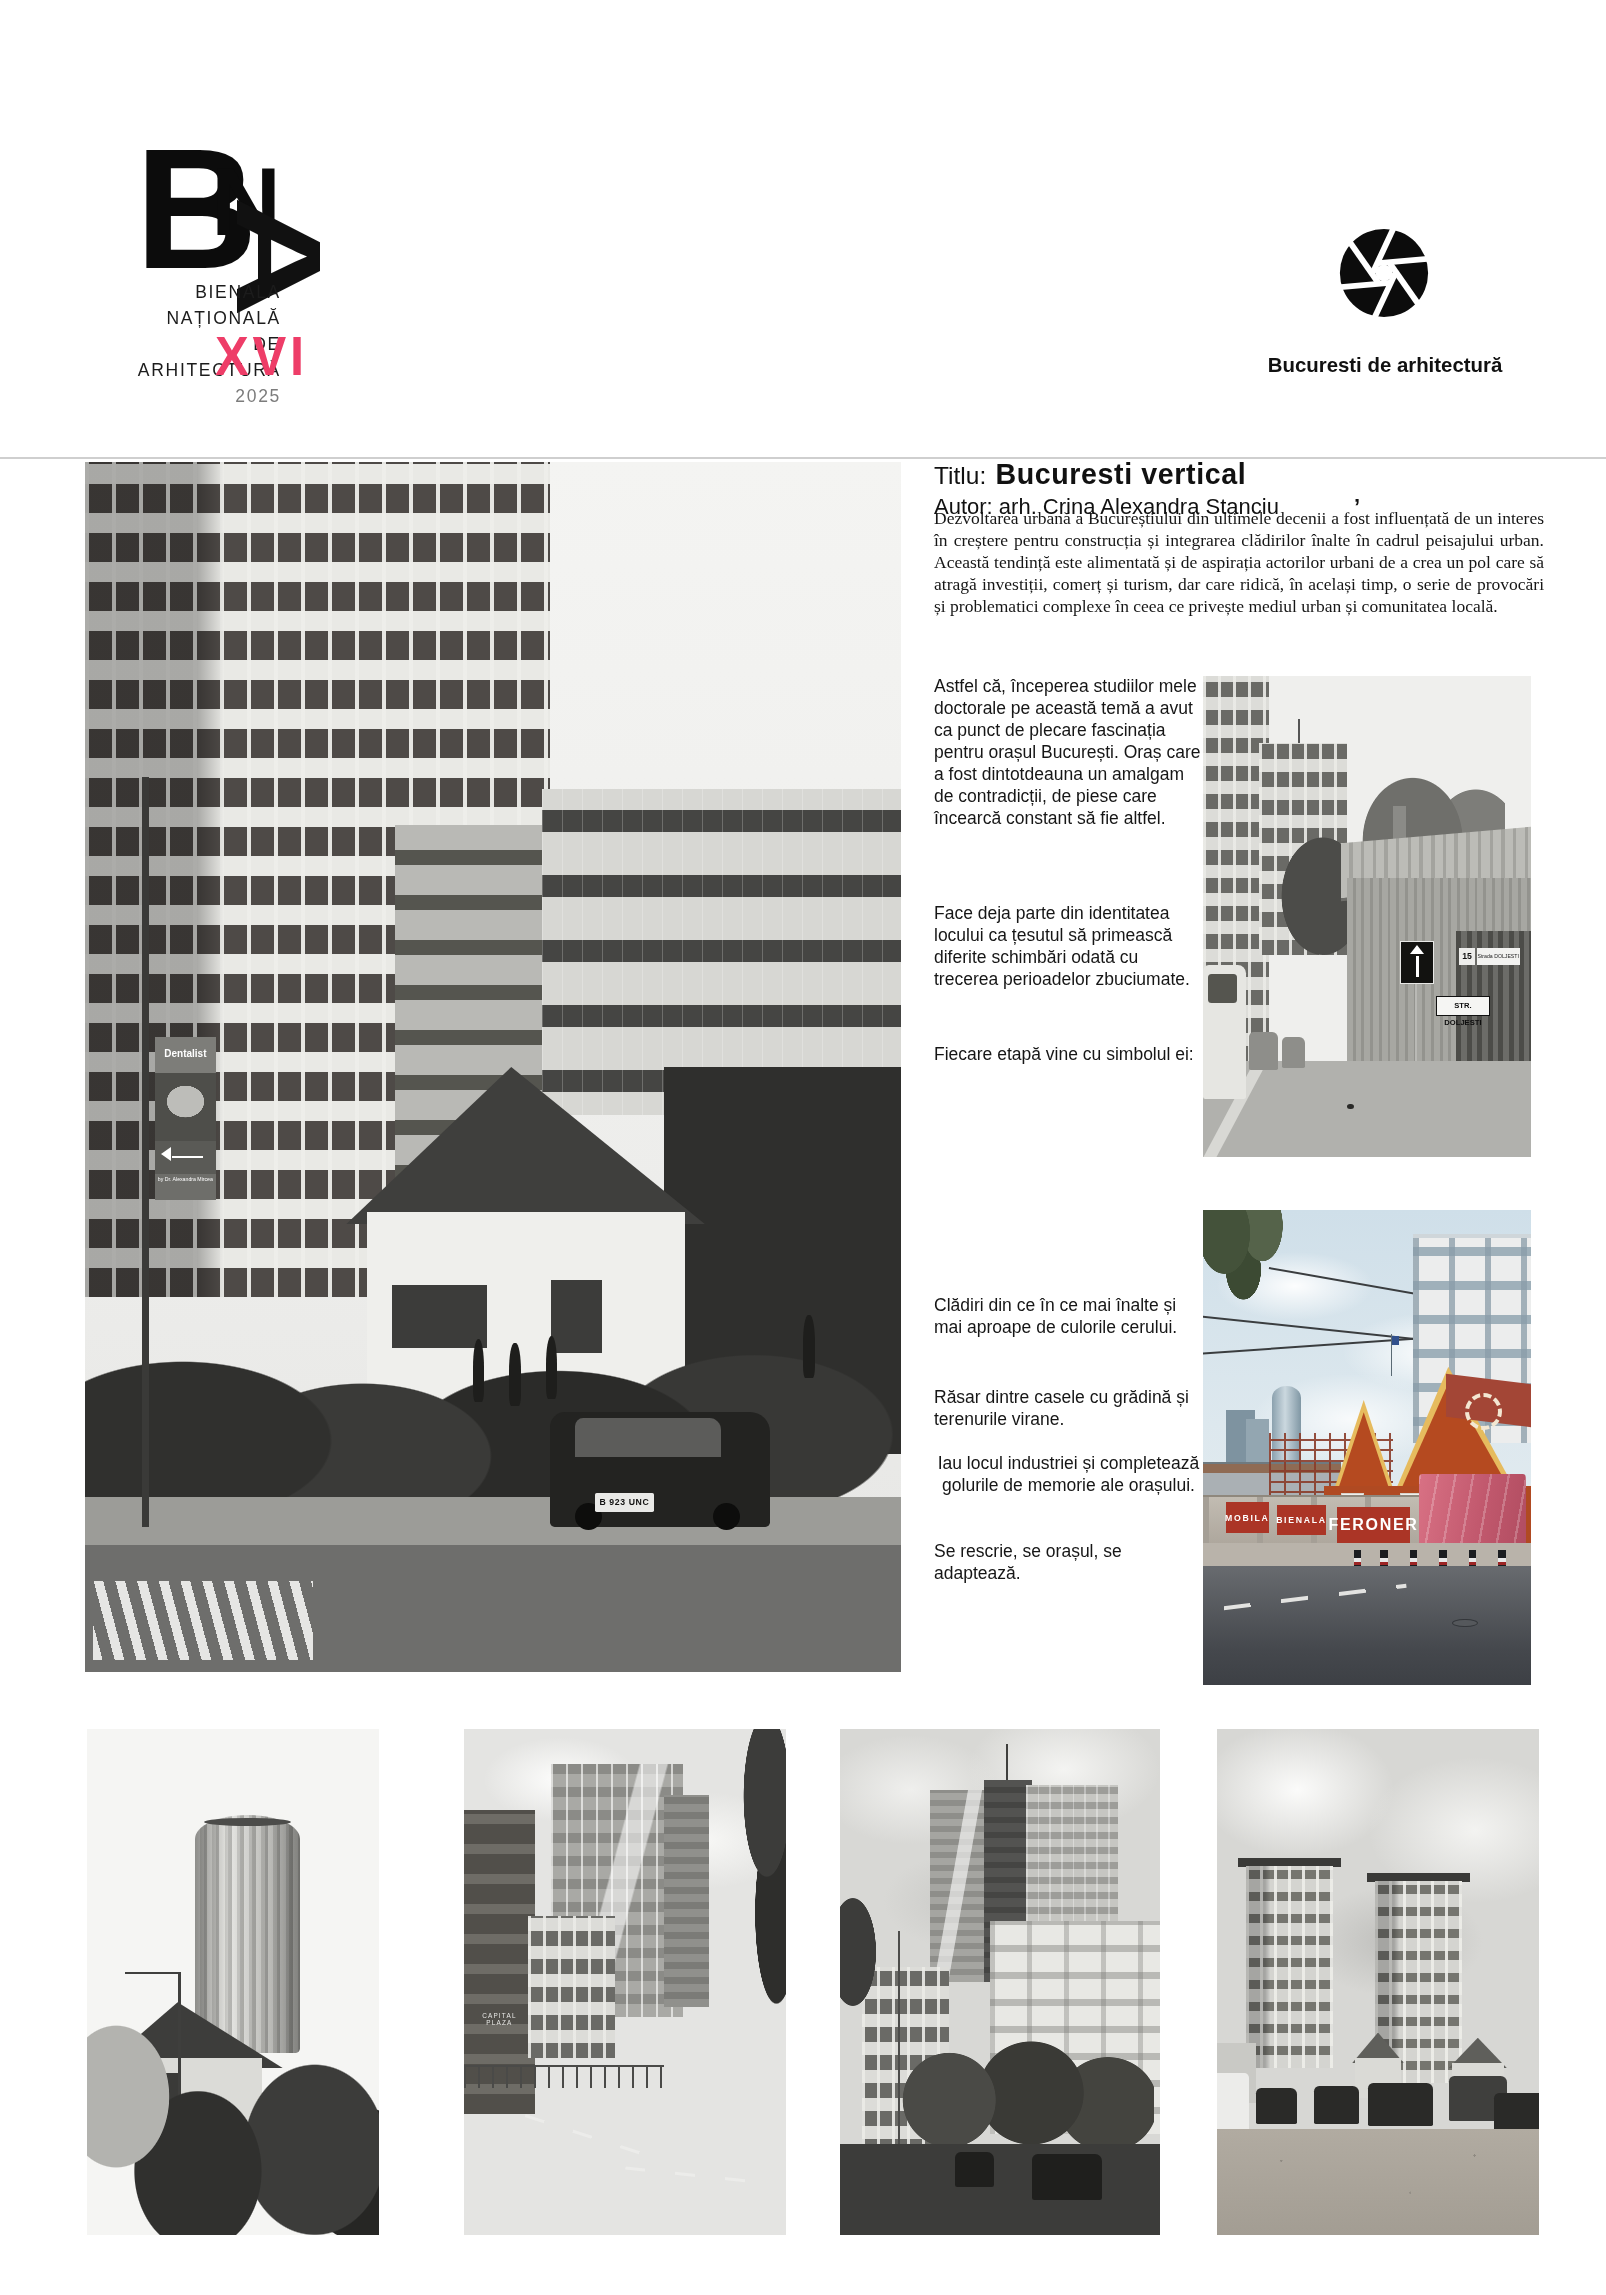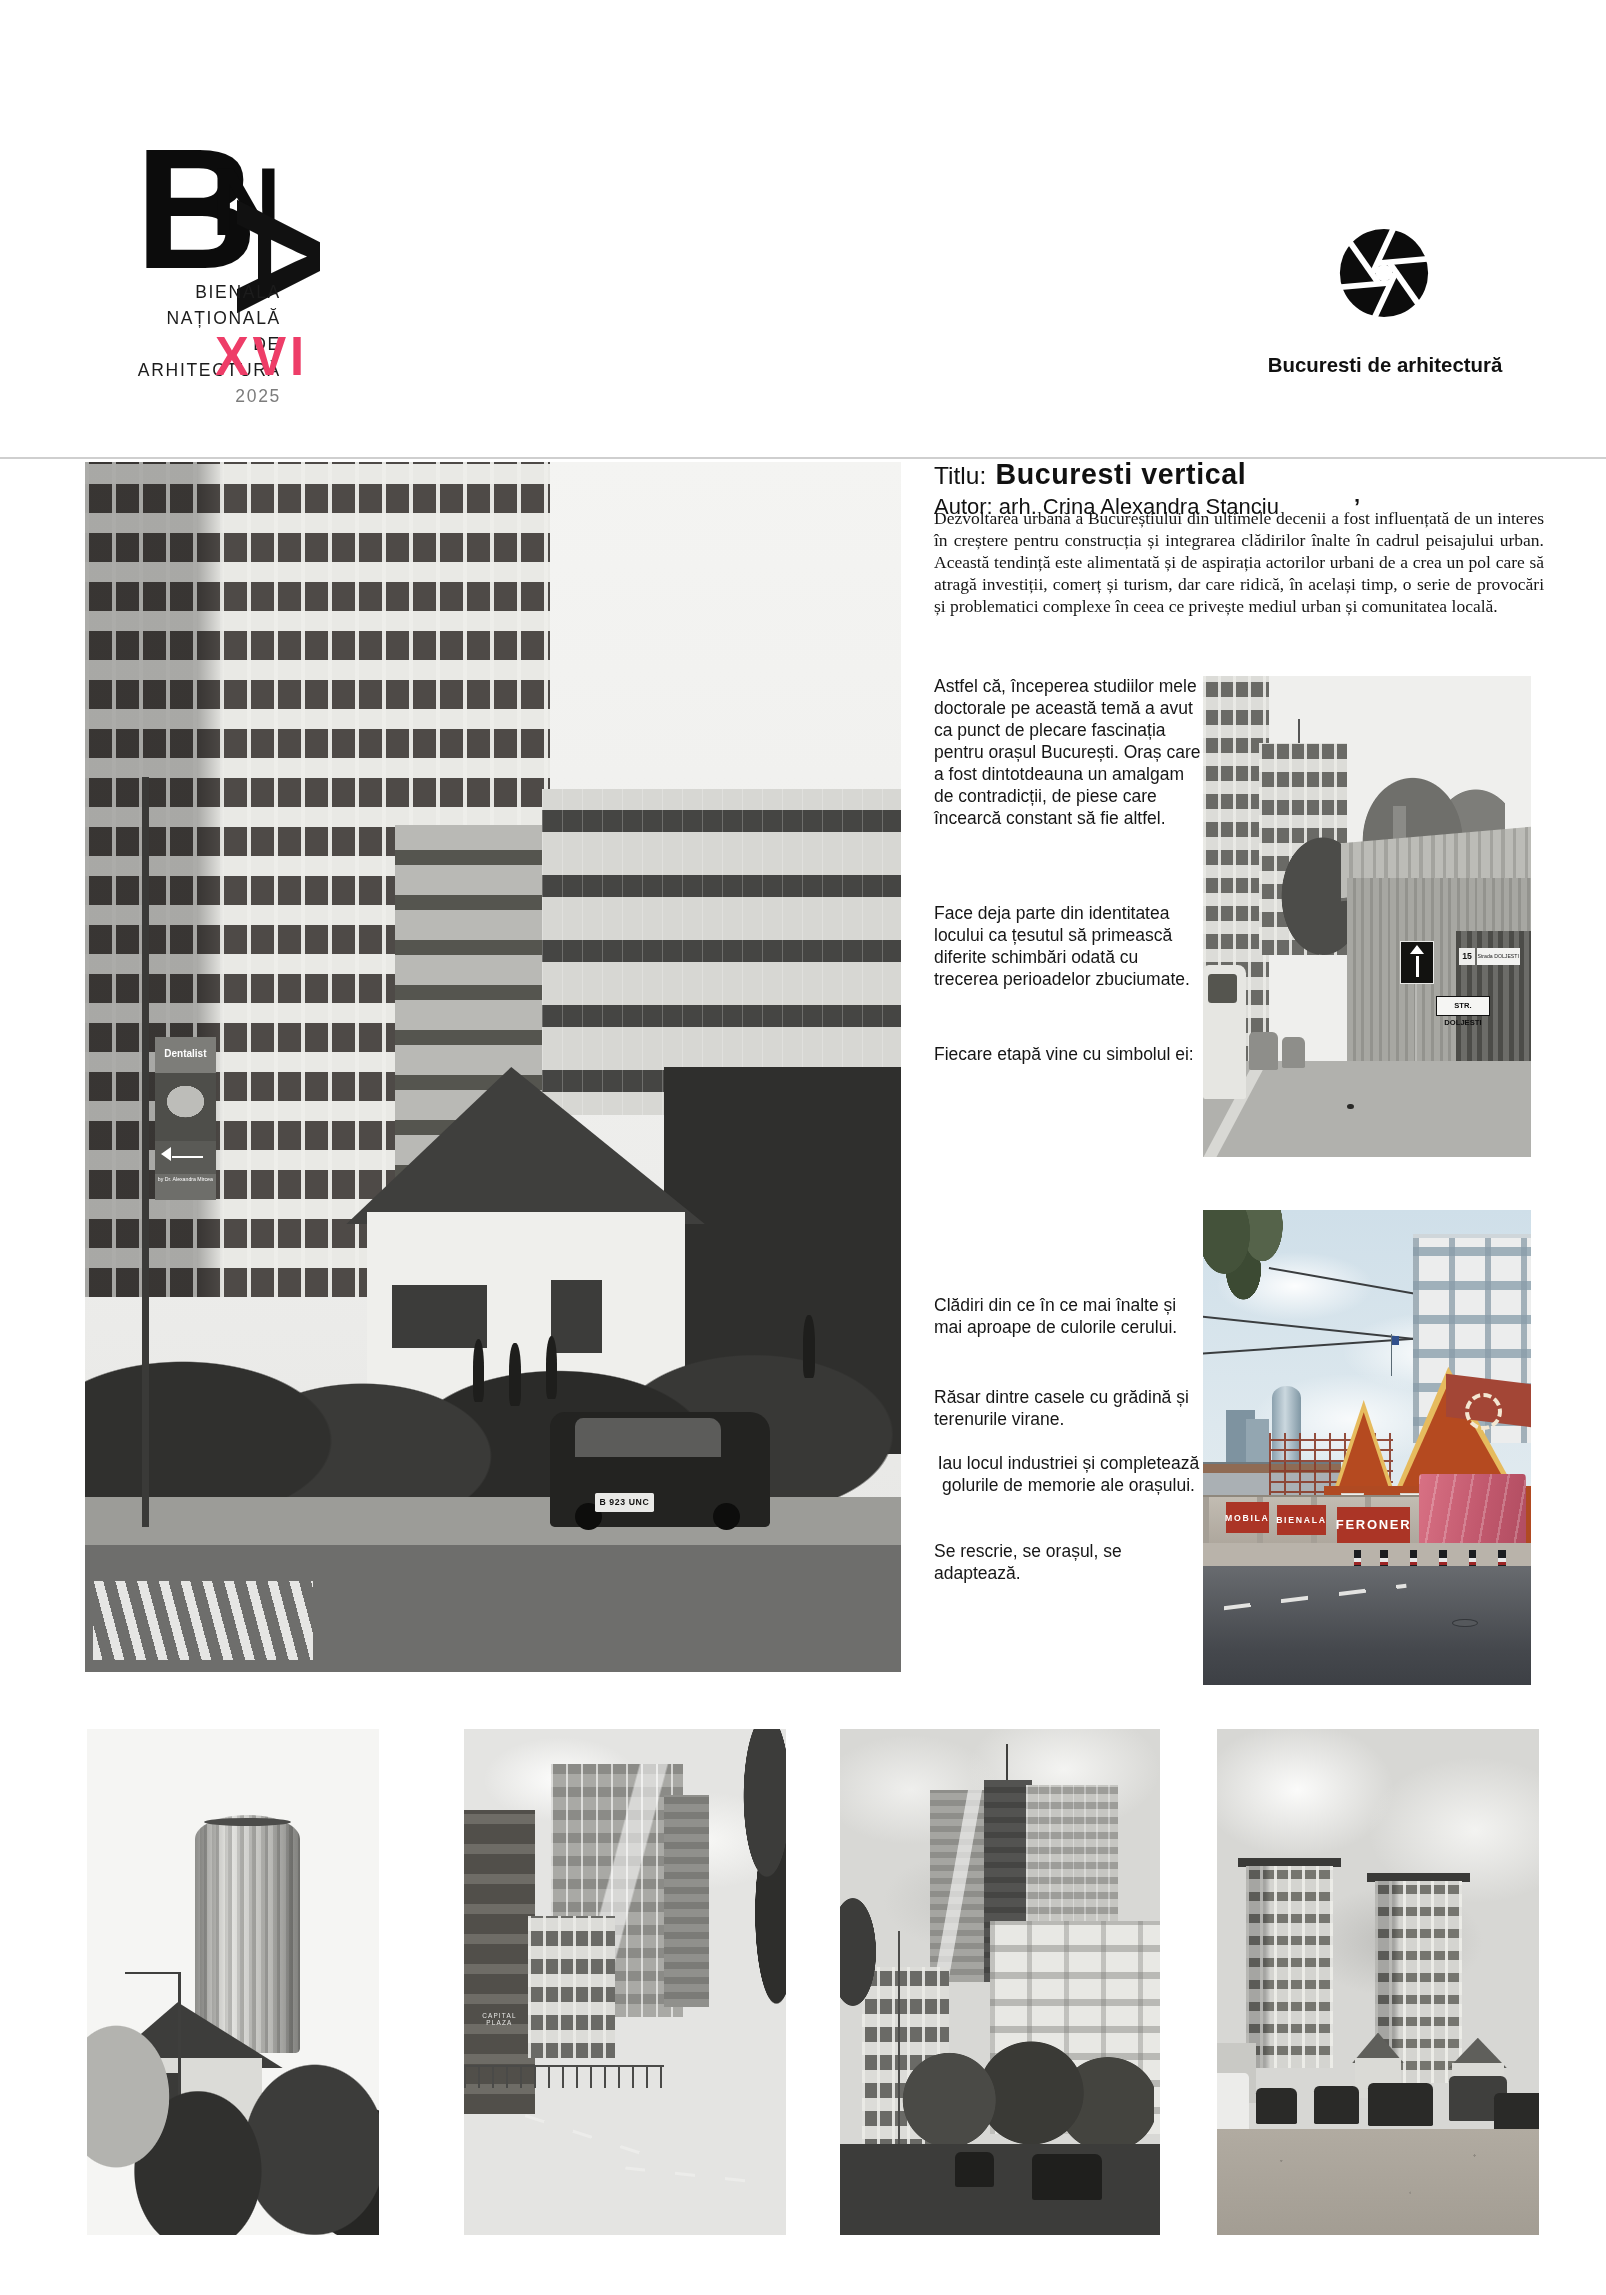--- a/index.html
+++ b/index.html
@@ -482,21 +482,21 @@
   <div class="abs cp-gable-big"></div>
   <div class="abs cp-roof-red"></div>
   <div class="abs cp-wall-orange"></div>
   <div class="abs cp-window-w" style="left:42%;top:59.5%;width:7%;height:6%;"></div>
   <div class="abs cp-window-w" style="left:60%;top:59.5%;width:8%;height:6%;"></div>
   <div class="abs cp-window-w" style="left:71%;top:59.5%;width:8%;height:5%;"></div>
   <div class="abs cp-clock"></div>
   <div class="abs cp-fencewall"></div>
   <div class="abs cp-sign" style="left:7%;top:61.5%;width:13%;height:6.5%;font-size:8.7px;">MOBILA</div>
   <div class="abs cp-sign" style="left:22.5%;top:62%;width:15%;height:6.5%;font-size:8.7px;">BIENALA</div>
-  <div class="abs cp-sign" style="left:41%;top:62.5%;width:22%;height:7.5%;font-size:13px;">FERONER</div>
+  <div class="abs cp-sign" style="left:41%;top:62.5%;width:22%;height:7.5%;font-size:16px;">FERONER</div>
   <div class="abs cp-tarp"></div>
   <div class="abs cp-sidewalk"></div>
   <div class="abs cp-bollard" style="left:46%;"></div>
   <div class="abs cp-bollard" style="left:54%;"></div>
   <div class="abs cp-bollard" style="left:63%;"></div>
   <div class="abs cp-bollard" style="left:72%;"></div>
   <div class="abs cp-bollard" style="left:81%;"></div>
   <div class="abs cp-bollard" style="left:90%;"></div>
   <div class="abs cp-road"></div>
   <div class="abs cp-lane"></div>

